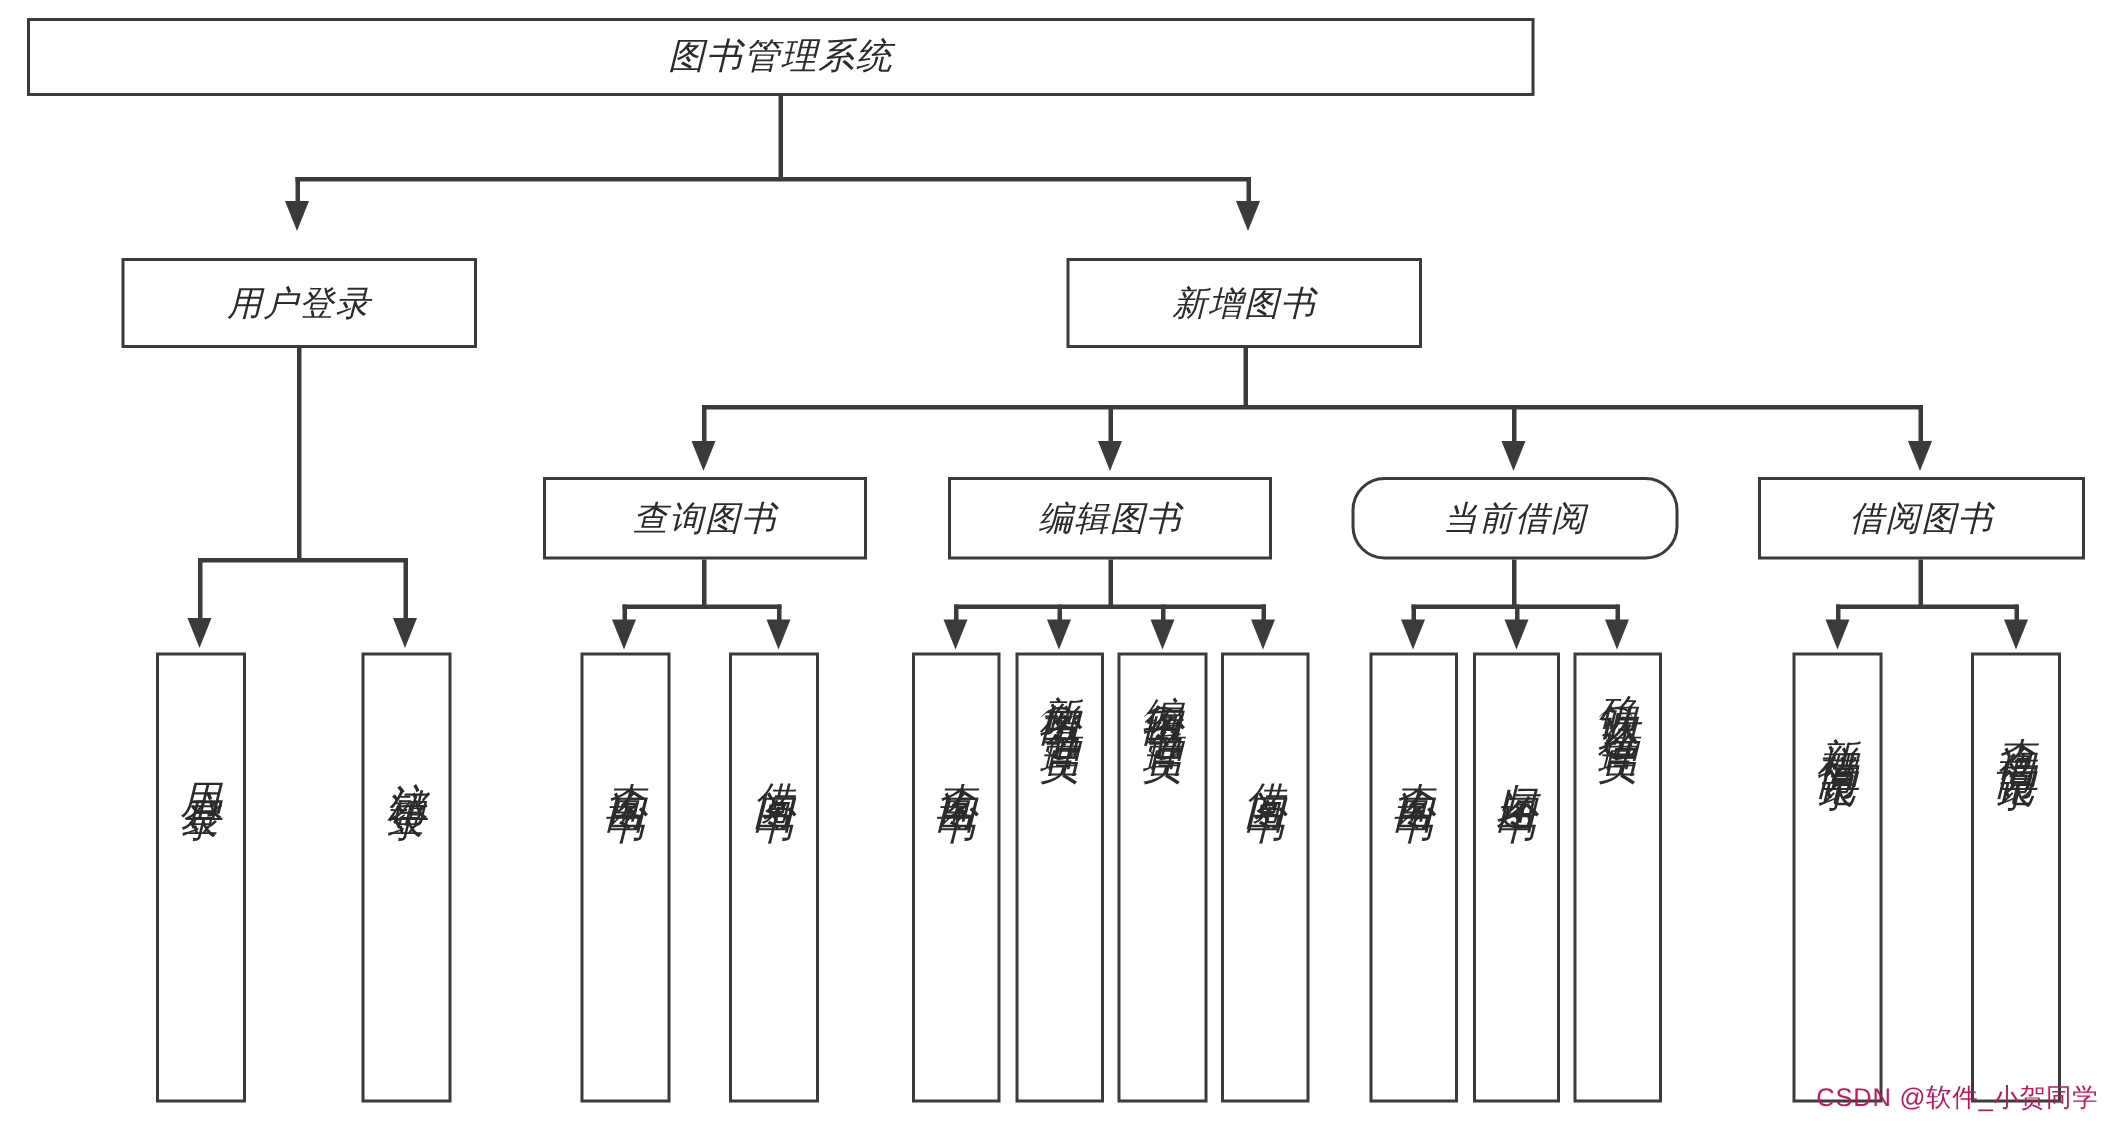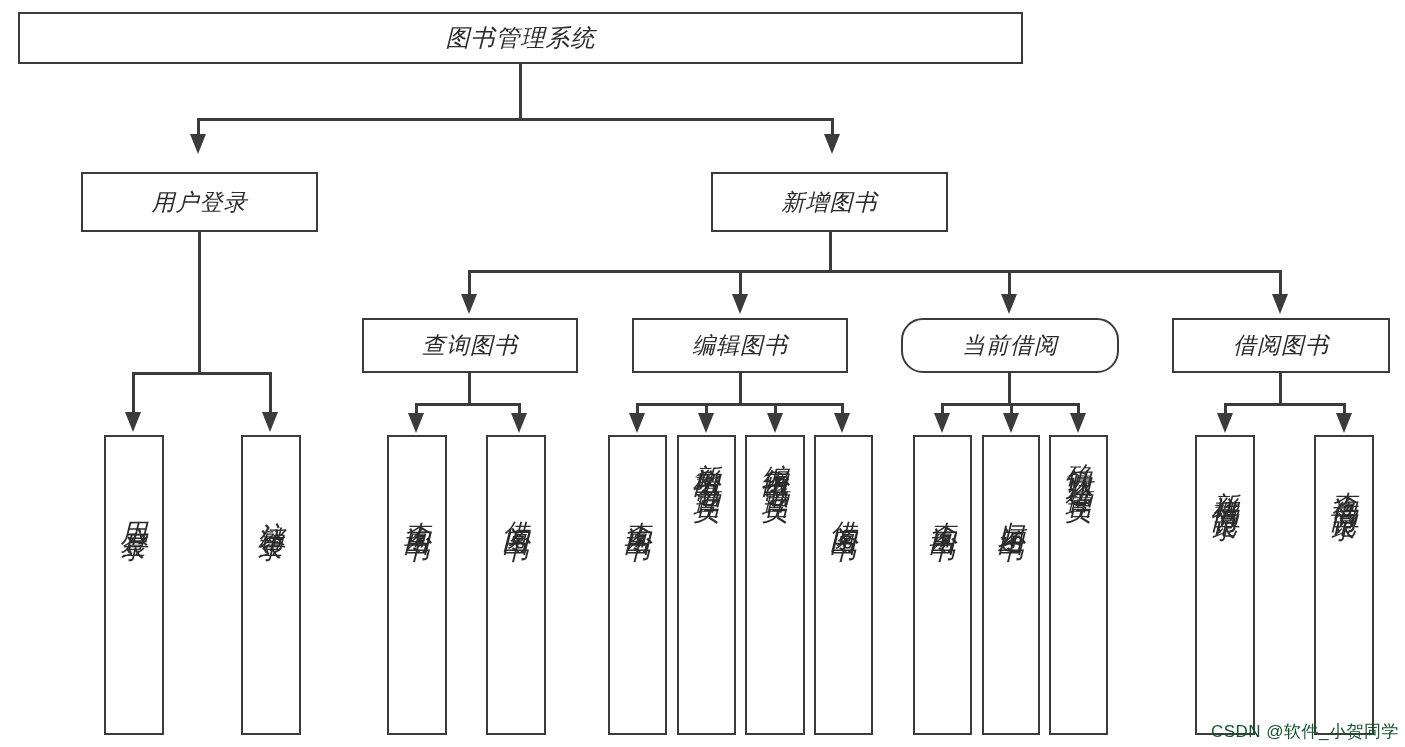--- a/index.html
+++ b/index.html
@@ -62,21 +62,21 @@
     border-left:8px solid transparent;
     border-right:8px solid transparent;
     border-top:20px solid #3b3b3b;
   }
 
   
   #watermark{
     position:absolute;
     right:6px;bottom:4px;
     font-size:17px;
-    color:#14532d;
+    color:#be185d;
     white-space:nowrap;
     letter-spacing:0.5px;
   }
 </style>
 </head>
 <body>
 
 <div id="stage">
 
   <div class="node horiz root" style="left:18px;top:12px;width:1005px;height:52px;">

